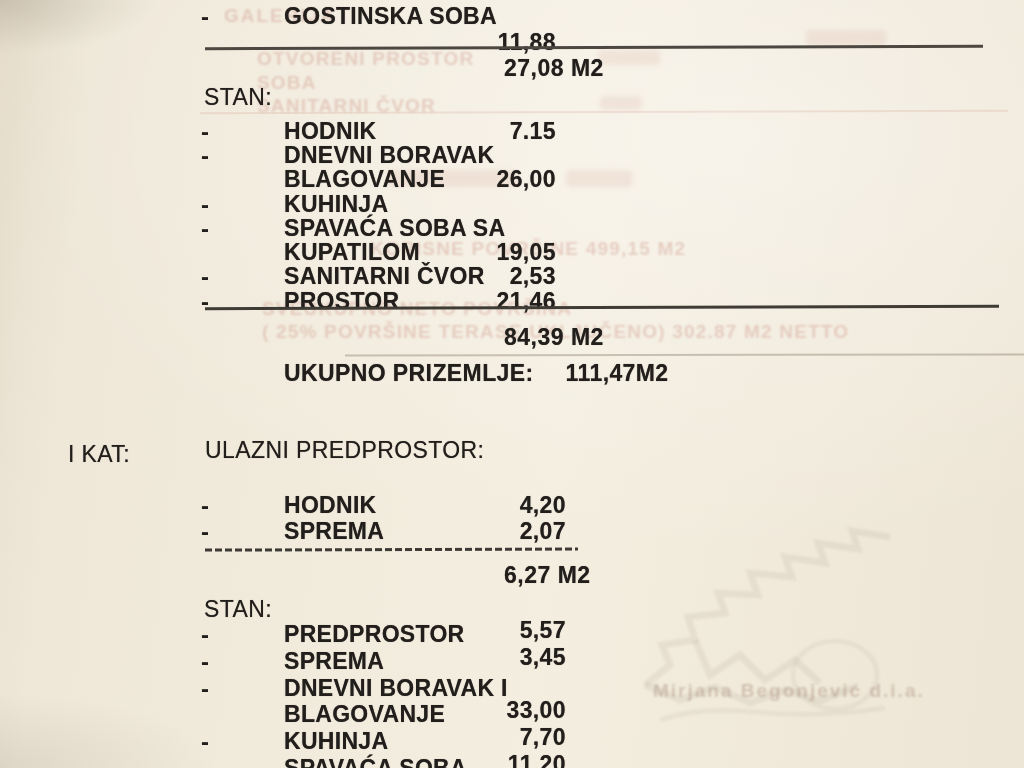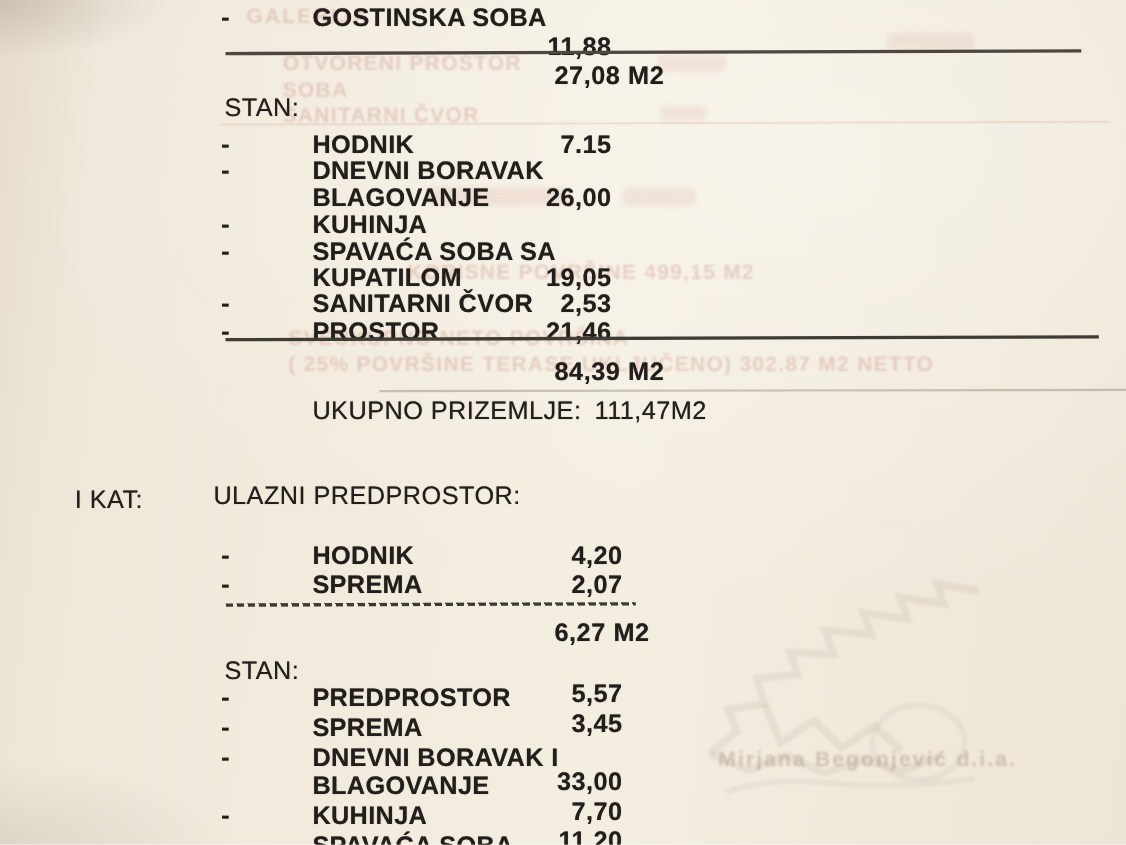--- a/index.html
+++ b/index.html
@@ -19,21 +19,21 @@
   .dash{position:absolute;left:201px;top:0;font-weight:700;font-size:24px;letter-spacing:.2px;}
   .lbl{position:absolute;left:284px;top:0;font-weight:700;font-size:23px;letter-spacing:.3px;
        text-shadow:0 0 .7px rgba(33,30,27,.65);white-space:nowrap;}
   .val{position:absolute;left:420px;width:136px;top:0;text-align:right;font-weight:700;
        font-size:23px;letter-spacing:.4px;text-shadow:0 0 .7px rgba(33,30,27,.65);}
   .kat .val{left:428px;width:138px;}
   .heading{position:absolute;font-weight:400;font-size:23px;letter-spacing:.4px;
        text-shadow:0 0 .7px rgba(33,30,27,.65);white-space:nowrap;}
   .subtotal{position:absolute;left:504px;font-weight:700;font-size:23px;letter-spacing:.5px;
        text-shadow:0 0 .7px rgba(33,30,27,.65);}
-  .total-row{position:absolute;display:flex;gap:12px;font-weight:400;font-size:23px;
+  .total-row{position:absolute;display:flex;gap:32px;font-weight:700;font-size:23px;
        letter-spacing:.4px;text-shadow:0 0 .8px rgba(33,30,27,.7);white-space:nowrap;}
   .rule{position:absolute;background:#4c4740;transform:rotate(-0.18deg);}
   .rule.heavy{background:#3f3b35;}
   .rule.dashedline{background:repeating-linear-gradient(90deg,#3d3934 0 7px,rgba(0,0,0,0) 7px 10px);}
   .rule.faint{background:rgba(125,113,95,.38);transform:rotate(-0.1deg);}
   .rule.bleedline{background:rgba(207,148,134,.22);filter:blur(.7px);}
   .bleed{position:absolute;font-weight:700;color:#c8897c;opacity:.34;filter:blur(.9px);
        font-size:19px;letter-spacing:1.2px;white-space:nowrap;}
   .blob{position:absolute;background:#cf9486;opacity:.16;filter:blur(2.5px);border-radius:4px;}
   .stamp{position:absolute;left:600px;top:515px;width:400px;height:253px;opacity:.8;}
@@ -134,21 +134,21 @@
 
     <div class="rule faint" style="top:354px;left:345px;width:679px;height:2px;"></div>
     <div class="total-row" style="left:284px;top:360px;">
       <span>UKUPNO PRIZEMLJE:</span>
       <span>111,47M2</span>
     </div>
   </div>
 
   <div>
     <div class="heading" style="left:68px;top:441px;">I KAT:</div>
-    <div class="heading" style="left:194px;top:437px;">ULAZNI PREDPROSTOR:</div>
+    <div class="heading" style="left:205px;top:437px;">ULAZNI PREDPROSTOR:</div>
 
     <div class="kat">
       <div class="row" style="top:492px">
         <span class="dash">-</span>
         <span class="lbl">HODNIK</span>
         <span class="val">4,20</span>
       </div>
       <div class="row" style="top:518px">
         <span class="dash">-</span>
         <span class="lbl">SPREMA</span>

